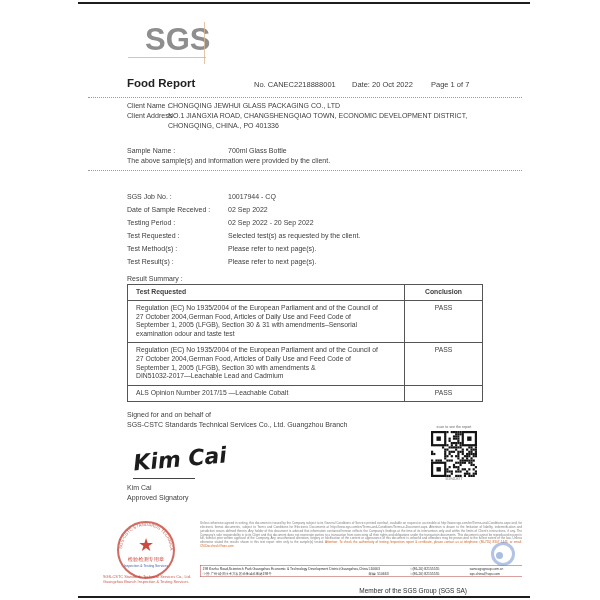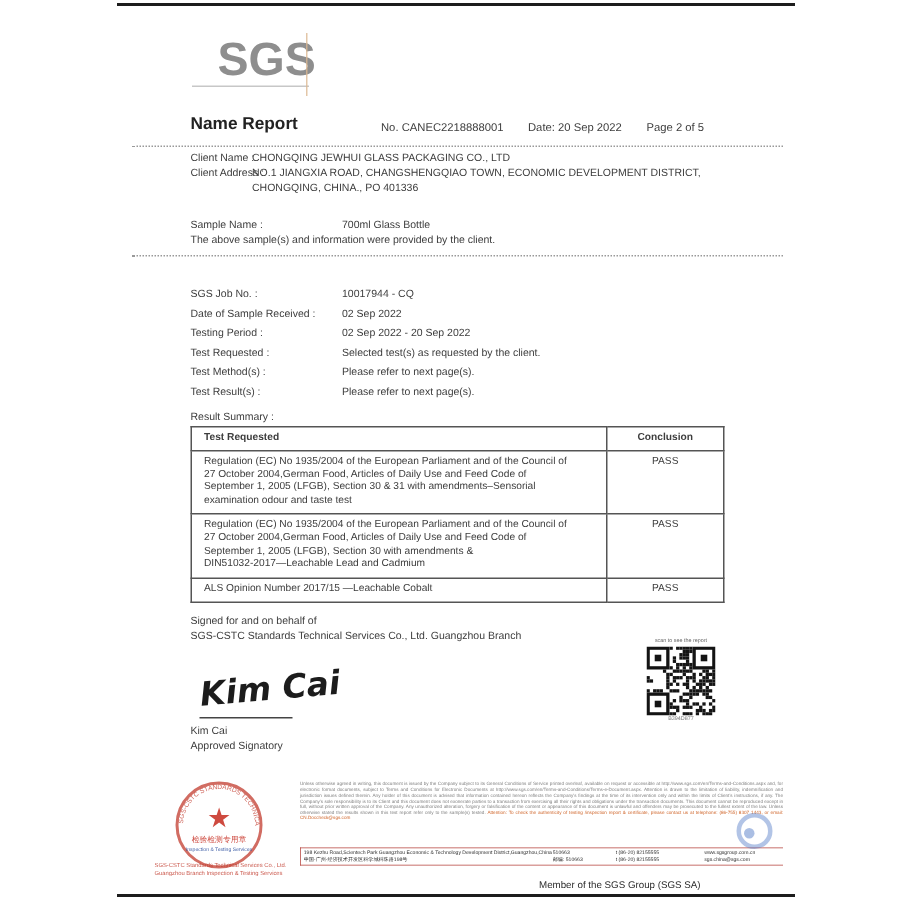--- a/index.html
+++ b/index.html
@@ -63,24 +63,24 @@
 <body>
 
 <div class="page">
 
   <div class="abs rule-dark" style="left:78px; top:2px; width:452px;"></div>
 
   <div class="abs logo">SGS</div>
   <div class="abs logo-underline"></div>
   <div class="abs logo-crosshair"></div>
 
-  <div class="abs report-title">Name Report</div>
+  <div class="abs report-title">Food Report</div>
   <div class="abs hdr-meta" style="left:254px;">No. CANEC2218888001</div>
-  <div class="abs hdr-meta" style="left:352px;">Date: 20 Sep 2022</div>
-  <div class="abs hdr-meta" style="left:431px;">Page 2 of 5</div>
+  <div class="abs hdr-meta" style="left:352px;">Date: 20 Oct 2022</div>
+  <div class="abs hdr-meta" style="left:431px;">Page 1 of 7</div>
 
   <div class="abs rule-dotted" style="left:88px; top:97px; width:434px;"></div>
 
   <div class="abs t7 lbl" style="top:101px;">Client Name :</div>
   <div class="abs t7 val-client" style="top:101px;">CHONGQING JEWHUI GLASS PACKAGING CO., LTD</div>
   <div class="abs t7 lbl" style="top:111px;">Client Address :</div>
   <div class="abs t7 val-client pre" style="top:111px; width:340px;">NO.1 JIANGXIA ROAD, CHANGSHENGQIAO TOWN, ECONOMIC DEVELOPMENT DISTRICT,
 CHONGQING, CHINA., PO 401336</div>
 
   <div class="abs t7 lbl" style="top:146px;">Sample Name :</div>

